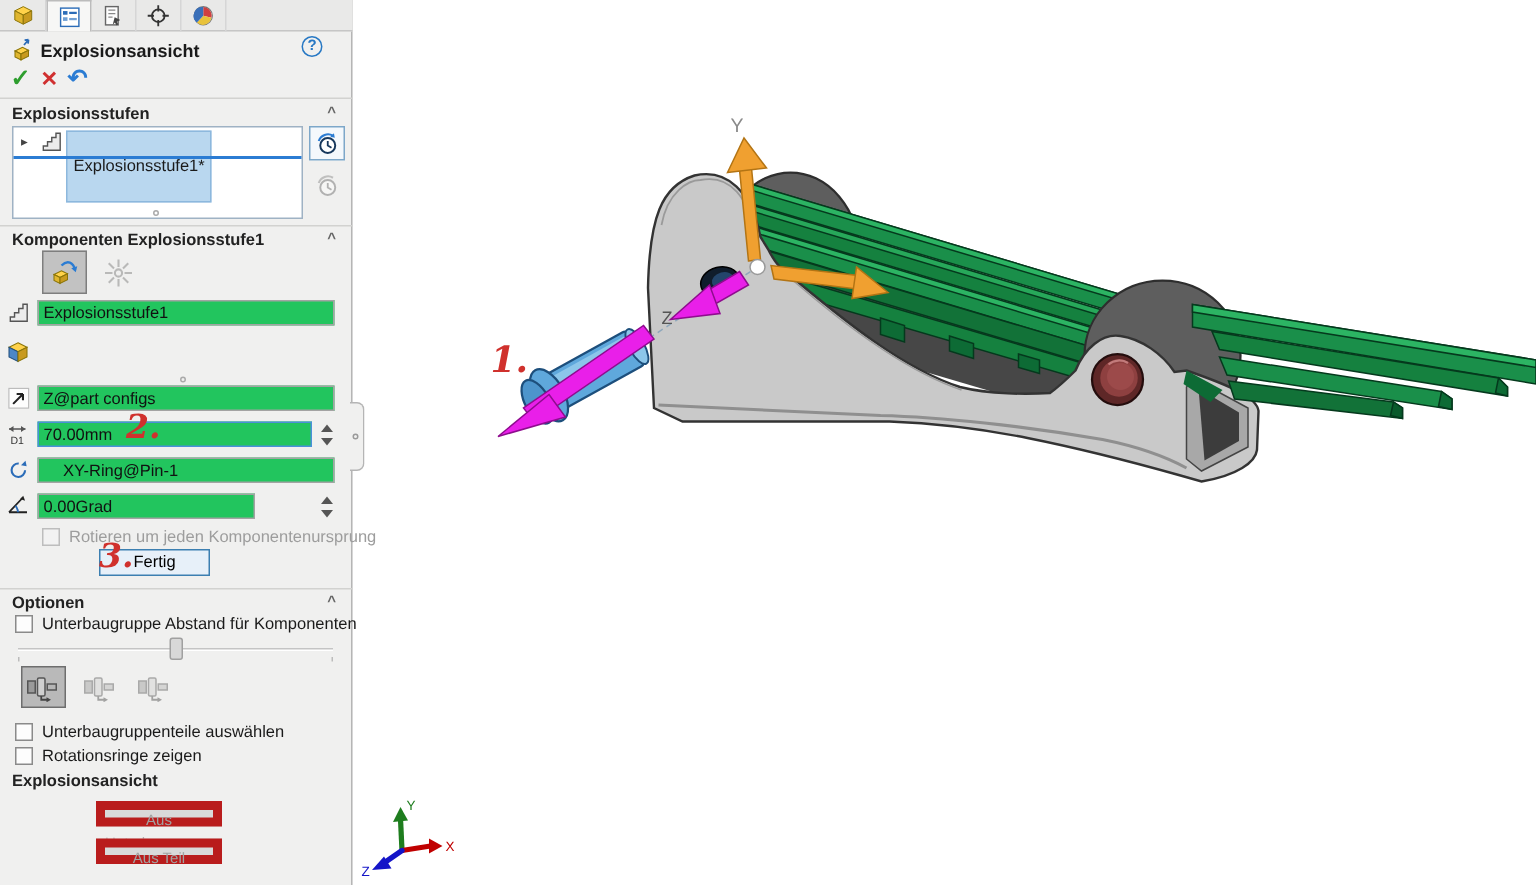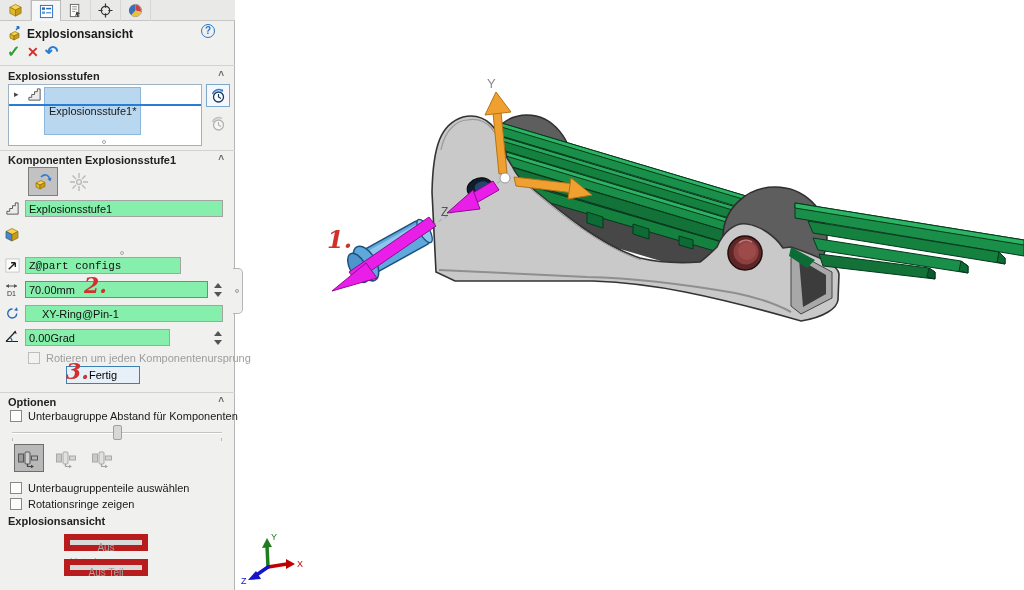--- a/index.html
+++ b/index.html
@@ -12,21 +12,21 @@
   #panel { position:absolute; left:0; top:0; width:235px; height:590px;
            background:#f0f0ef; border-right:1px solid #b5b5b5; font-size:11px; color:#1a1a1a; }
   .tabbar { position:absolute; left:0; top:0; width:235px; height:21px;
             background:#e9e9e8; border-bottom:1px solid #c6c6c6; }
   .tab { position:absolute; top:0; width:30px; height:21px; display:flex;
          align-items:center; justify-content:center; border-right:1px solid #d6d6d6; }
   .tab.sel { background:#f7f7f6; border:1px solid #bcbcbc; border-bottom:none; }
   .sep { position:absolute; left:0; width:235px; height:1px; background:#d2d2d0; }
   .hdr { position:absolute; left:8px; font-weight:bold; color:#222; }
   .chev { position:absolute; right:10px; color:#666; font-weight:bold; font-size:10px; }
-  .inp { position:absolute; height:17px; border:1px solid #a3a3a3; background:#86efac;
+  .inp { position:absolute; height:17px; border:1px solid #a3a3a3; background:#22c55e;
          font-family:"Liberation Sans", sans-serif; font-size:11px; padding:1px 3px; color:#111; }
   .ckbox { position:absolute; width:12px; height:12px; border:1px solid #8a8a8a; background:#fdfdfd; }
   .ckbox.dis { border-color:#bdbdbd; background:#f2f2f2; }
   .cklab { position:absolute; font-size:11px; color:#1a1a1a; white-space:nowrap; }
   .cklab.dis { color:#9d9d9d; }
   .spin { position:absolute; width:13px; height:18px; display:flex; flex-direction:column;
           justify-content:space-between; padding:2px 0; }
   .spin span { display:block; width:0; height:0; border-left:4px solid transparent;
                border-right:4px solid transparent; margin:0 auto; }
   .up   { border-bottom:5px solid #555; }
@@ -180,21 +180,21 @@
       <polygon points="2,4.5 8,7.5 8,14 2,11" fill="#4d87c7" stroke="#23507e" stroke-width=".7"></polygon>
       <polygon points="8,7.5 14,4.5 14,11 8,14" fill="#c89a1f" stroke="#8a7408" stroke-width=".7"></polygon>
     </svg>
     <div class="abs" style="left:120px; top:251px; width:4px; height:4px; border:1px solid #aaa;
          border-radius:50%"></div>
 
     <svg class="abs" style="left:5px; top:258px" width="15" height="15" viewBox="0 0 16 16">
       <rect x="1" y="1" width="14" height="14" fill="#fdfdfd" stroke="#bbb" stroke-width=".8"></rect>
       <path d="M4 12 L11 5 M11 5 H6.5 M11 5 V9.5" stroke="#222" stroke-width="1.5" fill="none"></path>
     </svg>
-    <input class="inp" style="left: 25px; top: 257px; width: 156px; font-family: Liberation Mono, monospace;" readonly="" value="Z@part configs">
+    <input class="inp" style="left: 25px; top: 257px; width: 198px;" readonly="" value="Z@part configs">
 
     <svg class="abs" style="left:4px; top:282px" width="16" height="16" viewBox="0 0 16 16">
       <path d="M2 4 H13" stroke="#555" stroke-width="1"></path>
       <path d="M2 4 l3-2 v4z M13 4 l-3-2 v4z" fill="#555"></path>
       <text x="3" y="14" font-size="7" font-family="Liberation Sans" fill="#333">D1</text>
     </svg>
     <input class="inp" style="left: 25px; top: 281px; width: 183px; border: 1px solid rgb(74, 144, 217);" readonly="" value="70.00mm">
     <div class="spin" style="left:211px; top:281px">
       <span class="up"></span>
         <span class="down"></span>

